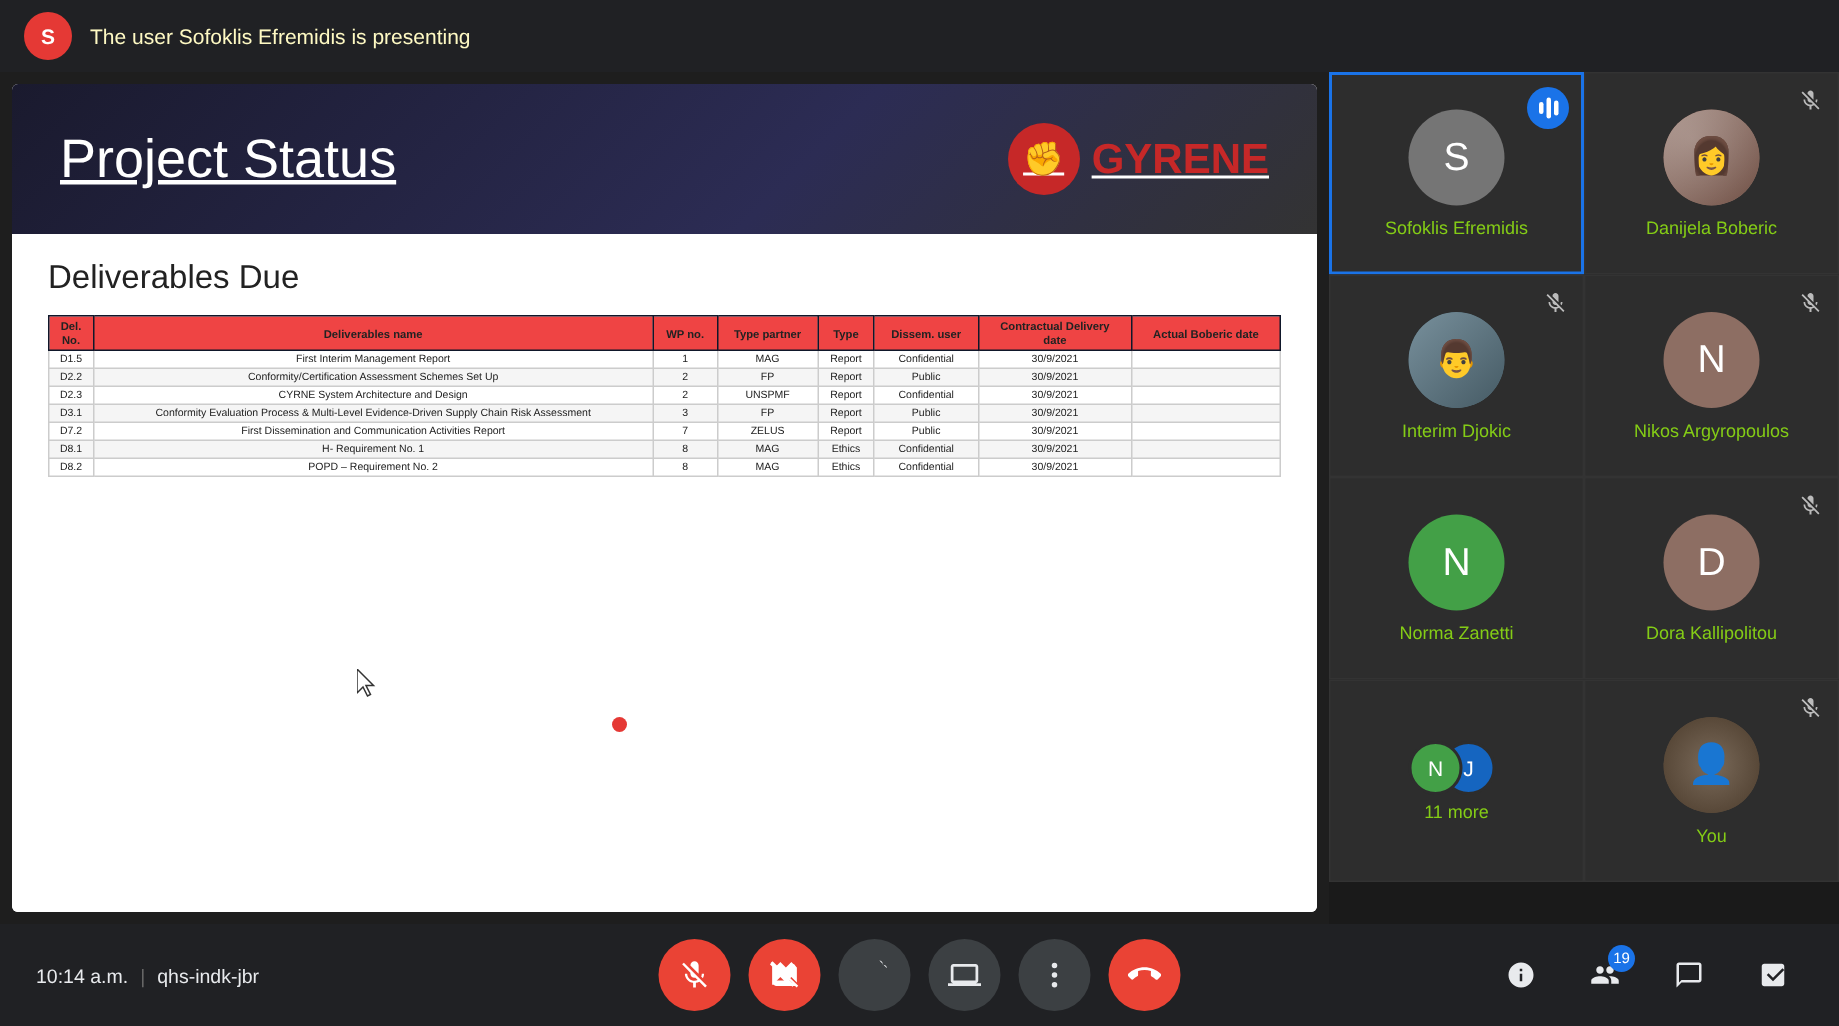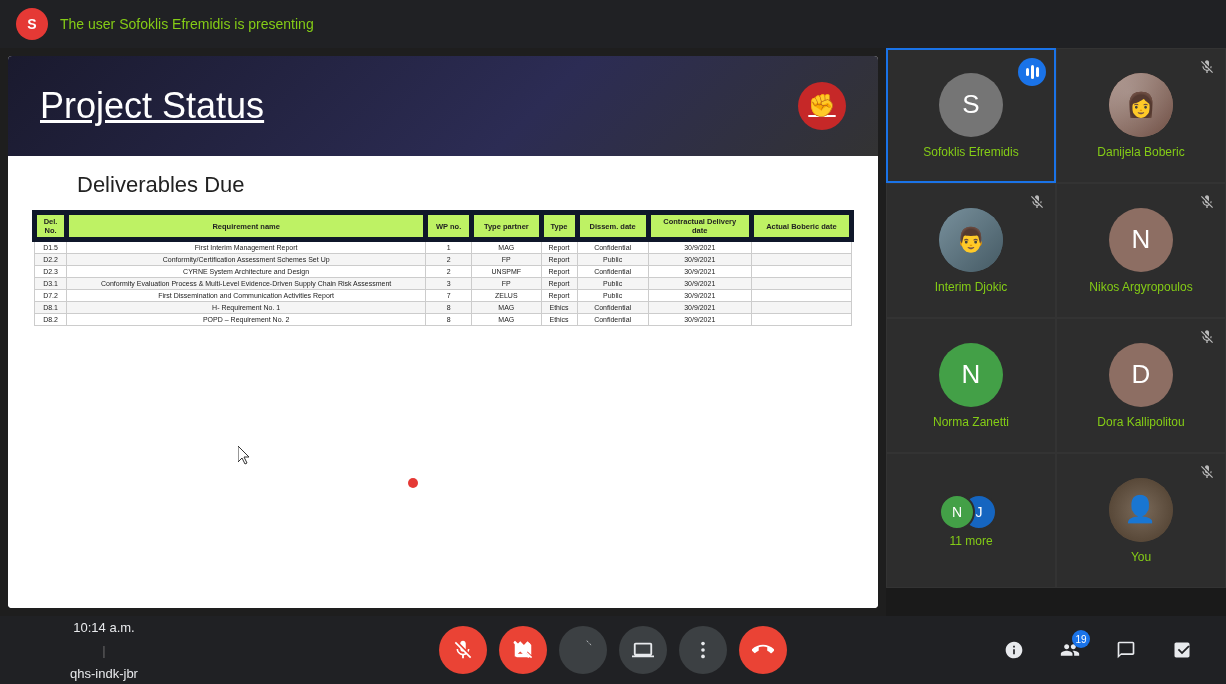--- a/index.html
+++ b/index.html
@@ -29,21 +29,21 @@
       background: #e53935;
       display: flex;
       align-items: center;
       justify-content: center;
       font-weight: bold;
       font-size: 14px;
       color: #fff;
     }
     #presenter-text {
       font-size: 14px;
-      color: #84cc16;
+      color: #fef9c3;
     }
 
     
     #main {
       display: flex;
       width: 100%;
       height: calc(684px - 48px - 68px);
     }
 
     
@@ -104,33 +104,32 @@
     #slide-body {
       background: #fff;
       padding: 16px 24px;
       height: calc(100% - 100px);
     }
     #deliverables-title {
       font-size: 22px;
       color: #222;
       margin-bottom: 12px;
       font-weight: 400;
-      margin-left: 45px;
     }
 
     
     .deliverables-table {
       width: 100%;
       border-collapse: collapse;
       font-size: 8px;
       color: #222;
     }
     .deliverables-table th {
-      background: #bef264;
-      border: 5px solid #0f172a;
+      background: #ef4444;
+      border: 1px solid #0f172a;
       padding: 2px 4px;
       text-align: center;
       font-weight: bold;
       font-size: 7.5px;
     }
     .deliverables-table td {
       border: 1px solid #ccc;
       padding: 2px 4px;
       text-align: center;
       font-size: 7px;
@@ -275,21 +274,20 @@
       padding: 0 24px;
       position: relative;
     }
     #call-info {
       display: flex;
       align-items: center;
       gap: 8px;
       color: #e8eaed;
       font-size: 13px;
       min-width: 160px;
-      flex-direction: column;
     }
     #call-time {
       font-size: 13px;
       color: #e8eaed;
     }
     #call-separator {
       color: #666;
     }
     #call-id {
       font-size: 13px;
@@ -379,34 +377,35 @@
 
 <div id="main">
 
   <div id="presentation">
     <div id="slide-container">
 
       <div id="slide-header">
         <span id="slide-title">Project Status</span>
         <div id="slide-logo">
           <div class="logo-fist">✊</div>
+          <span class="logo-text">GYRENE</span>
         </div>
       </div>
 
       <div id="slide-body">
         <div id="deliverables-title">Deliverables Due</div>
         <table class="deliverables-table">
           <thead>
             <tr>
               <th>Del.<br>No.</th>
-              <th>Requirement name</th>
+              <th>Deliverables name</th>
               <th>WP no.</th>
               <th>Type partner</th>
               <th>Type</th>
-              <th>Dissem. date</th>
+              <th>Dissem. user</th>
               <th>Contractual Delivery<br>date</th>
               <th>Actual Boberic date</th>
             </tr>
           </thead>
           <tbody id="table-body">
           <tr>
                 <td>D1.5</td>
                 <td>First Interim Management Report</td>
                 <td>1</td>
                 <td>MAG</td>

